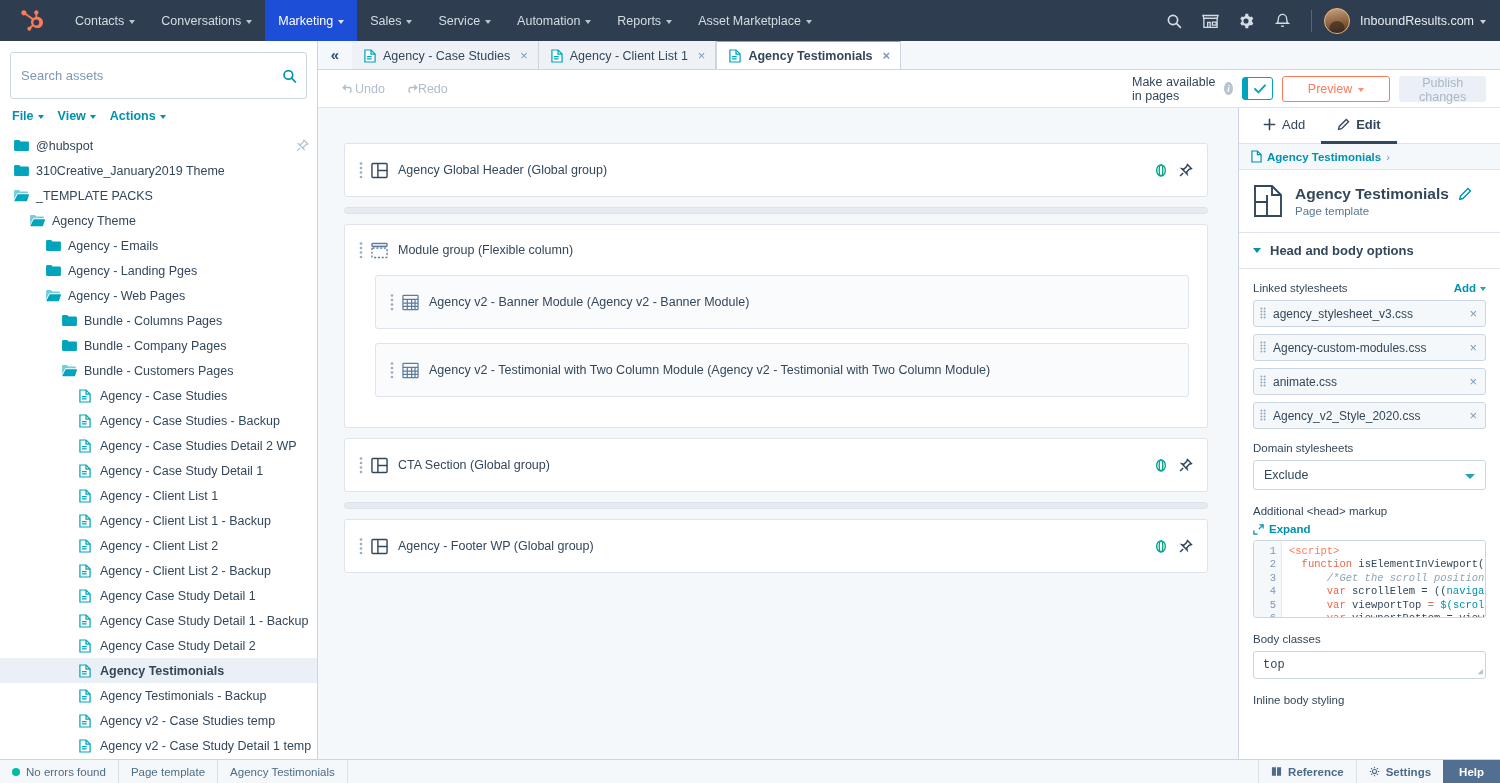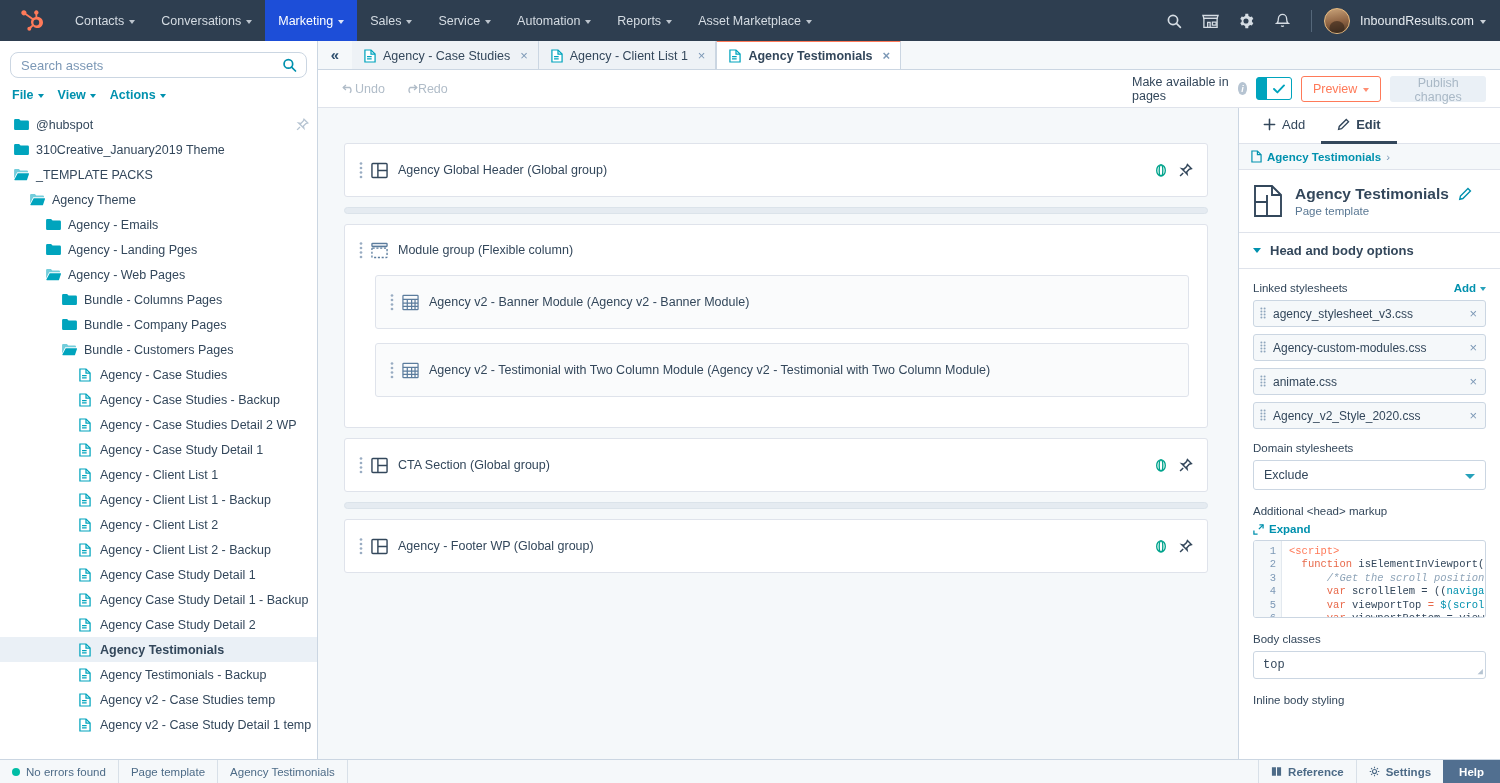--- a/index.html
+++ b/index.html
@@ -55,22 +55,22 @@
   }
 
   
   #sidebar {
     position: absolute; top: 41px; left: 0; width: 318px; bottom: 24px;
     background: #fff; border-right: 1px solid #cbd6e2;
     display: flex; flex-direction: column; z-index: 20;
   }
   #search-row { padding: 11px 10px 8px 10px; }
   #search-box {
-    position: relative; height: 26px; border: 1px solid #cbd6e2;
-    border-radius: 8px; display: flex; align-items: center;
+    position: relative; height: 47px; border: 1px solid #cbd6e2;
+    border-radius: 3px; display: flex; align-items: center;
   }
   #search-box input {
     border: 0; outline: 0; flex: 1; font-size: 13px; color: #33475b;
     padding: 0 30px 0 10px; background: transparent;
     font-family: "Liberation Sans", sans-serif;
   }
   #search-box input::placeholder { color: #7c98b6; }
   #search-icon-btn {
     position: absolute; right: 9px; top: 50%; transform: translateY(-50%);
     color: #0091ae; cursor: pointer; display: flex;
@@ -144,21 +144,21 @@
     width: 46px; height: 23px; border-radius: 3px; background: #00a4bd;
     border: 1px solid #00a4bd; display: flex; align-items: center; cursor: pointer;
     overflow: hidden;
   }
   #toggle .knob {
     margin-left: auto; width: 24px; height: 100%; background: #fff;
     display: flex; align-items: center; justify-content: center; color: #00a4bd;
   }
   #preview-btn {
     border: 1px solid #ff7a59; color: #ff7a59; background: #fff;
-    border-radius: 3px; height: 26px; padding: 0 11px; font-size: 12.5px;
+    border-radius: 3px; height: 26px; padding: 0 25px; font-size: 12.5px;
     display: flex; align-items: center; gap: 6px; cursor: pointer;
   }
   #preview-btn .caret-d { border-top-color: #ff7a59; }
   #publish-btn {
     background: #eaf0f6; color: #a9b8c6; border: 0; border-radius: 3px;
     height: 26px; padding: 0 13px; font-size: 12.5px; cursor: default;
     font-family: "Liberation Sans", sans-serif;
   }
 
   

